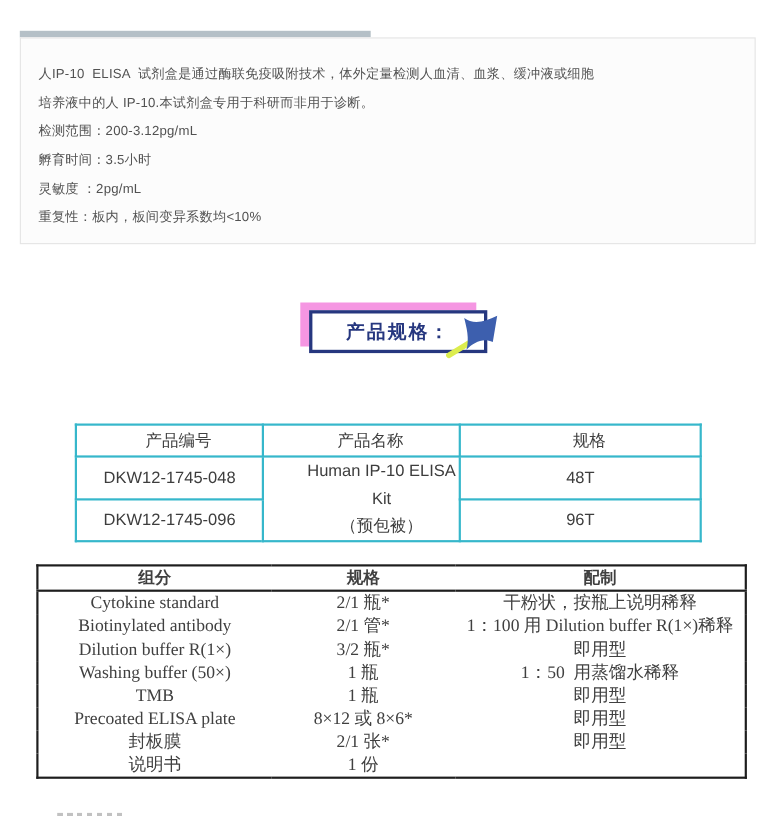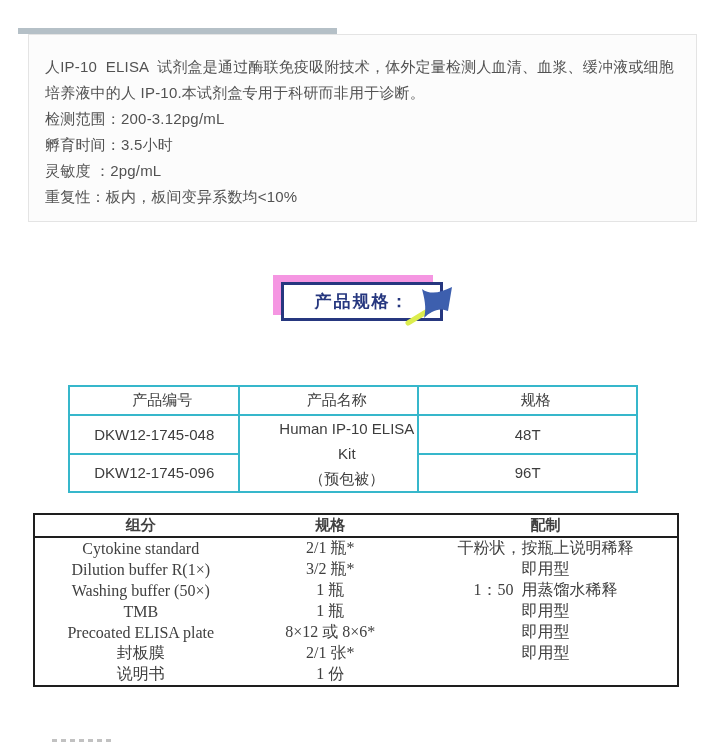--- a/index.html
+++ b/index.html
@@ -3,23 +3,23 @@
 <meta charset="utf-8">
 <style>
   html,body{margin:0;padding:0;background:#ffffff;}
   .page{position:relative;width:711px;height:742px;background:#ffffff;overflow:hidden;
         font-family:"Liberation Sans","DejaVu Sans",sans-serif;}
 
   
   .top-bar{position:absolute;left:18px;top:28px;width:319px;height:6px;background:#b5c0c7;}
 
   
-  .info-box{position:absolute;left:28px;top:34px;width:669px;height:188px;box-sizing:border-box;
+  .info-box{position:absolute;left:18px;top:34px;width:669px;height:188px;box-sizing:border-box;
             background:#fcfcfc;border:1px solid #e4e4e4;padding:19px 18px 0 16px;
-            color:#525252;font-size:15px;overflow:hidden;}
+            color:#525252;font-size:12px;overflow:hidden;}
   .info-line{line-height:26px;white-space:pre;letter-spacing:0.2px;}
 
   
   .banner-pink{position:absolute;left:273px;top:275px;width:160px;height:40px;background:#f596e2;z-index:1;}
   .banner-box{position:absolute;left:281px;top:282px;width:162px;height:39px;box-sizing:border-box;
               background:#ffffff;border:3px solid #26377f;display:flex;align-items:center;
               justify-content:center;z-index:2;}
   .banner-title{color:#26377f;font-weight:bold;font-size:17px;letter-spacing:2px;white-space:pre;}
   .banner-icon{position:absolute;left:402px;top:280px;width:56px;height:48px;z-index:3;}
 
@@ -106,20 +106,25 @@
       <th>组分</th>
       <th>规格</th>
       <th>配制</th>
     </tr>
     <tr>
       <td>Cytokine standard</td>
       <td>2/1 瓶*</td>
       <td>干粉状，按瓶上说明稀释</td>
     </tr>
     <tr>
+      <td>Biotinylated antibody</td>
+      <td>2/1 管*</td>
+      <td>1：100 用 Dilution buffer R(1×)稀释</td>
+    </tr>
+    <tr>
       <td>Dilution buffer R(1×)</td>
       <td>3/2 瓶*</td>
       <td>即用型</td>
     </tr>
     <tr>
       <td>Washing buffer (50×)</td>
       <td>1 瓶</td>
       <td>1：50  用蒸馏水稀释</td>
     </tr>
     <tr>

